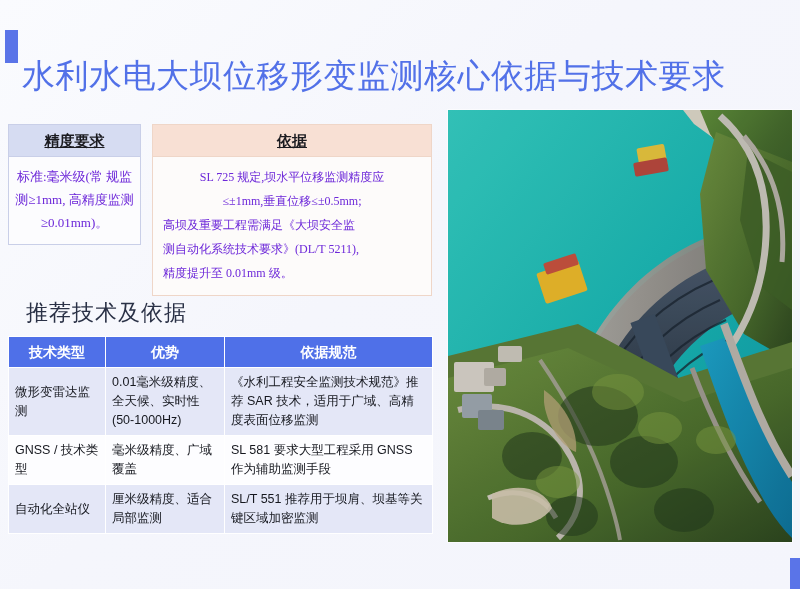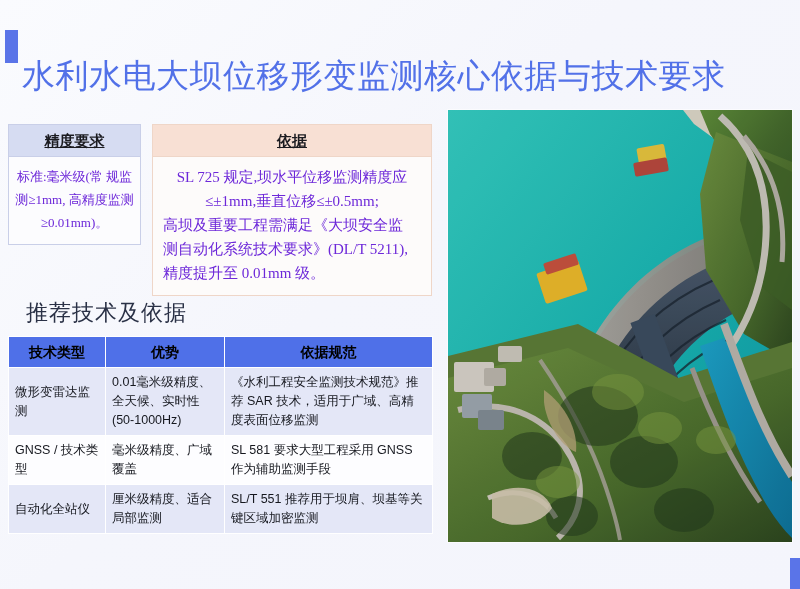--- a/index.html
+++ b/index.html
@@ -74,21 +74,21 @@
   .box-body{
     font-family:"Liberation Serif","DejaVu Serif",serif;
     font-size:13.5px;
     color:#6d28d9;
     line-height:22px;
     padding:8px 6px 10px;
     text-align:center;
   }
   .box-left .box-body{padding:8px 4px 10px;font-size:13px;line-height:23px;}
   .box-right .box-body{
-    text-align:center;padding:8px 10px 10px;font-size:15px;line-height:24px;
+    text-align:center;padding:8px 10px 10px;font-size:12px;line-height:24px;
   }
   .box-right .box-body .ln{display:block;}
   .box-right .box-body .ln.left{text-align:left;}
 
   
   .section-title{
     position:absolute;left:26px;top:300px;
     font-family:"Liberation Serif","DejaVu Serif",serif;
     font-size:22px;
     color:#2a3146;
@@ -98,21 +98,21 @@
 
   
   .tech-table{
     position:absolute;left:8px;top:336px;
     width:424px;
     border-collapse:collapse;
     table-layout:fixed;
   }
   .tech-table th{
     background:#4f70e8;
-    color:#000000;
+    color:#ffffff;
     font-size:14px;
     font-weight:700;
     text-align:center;
     padding:6px 4px;
     border:1px solid #ffffff;
     line-height:18px;
   }
   .tech-table td{
     font-size:12.5px;
     color:#16181f;

